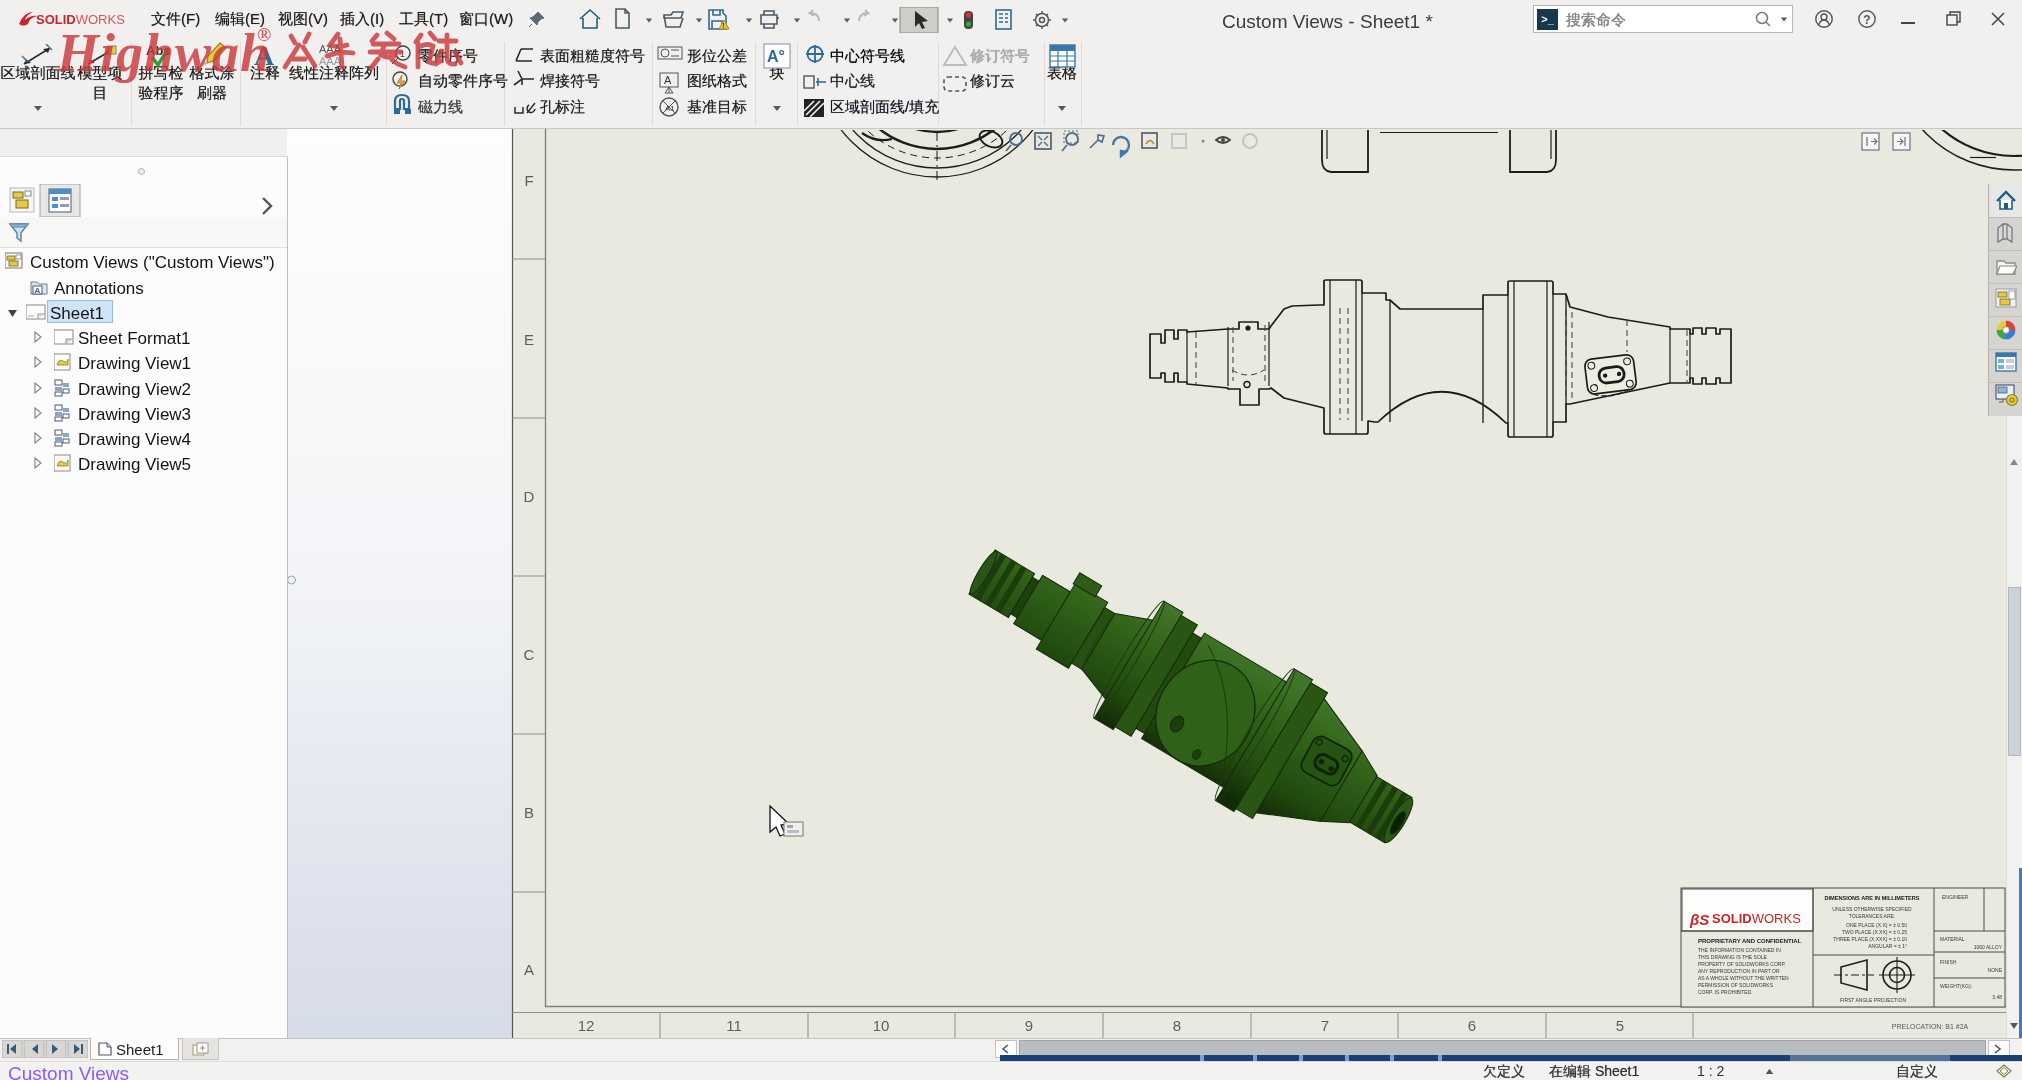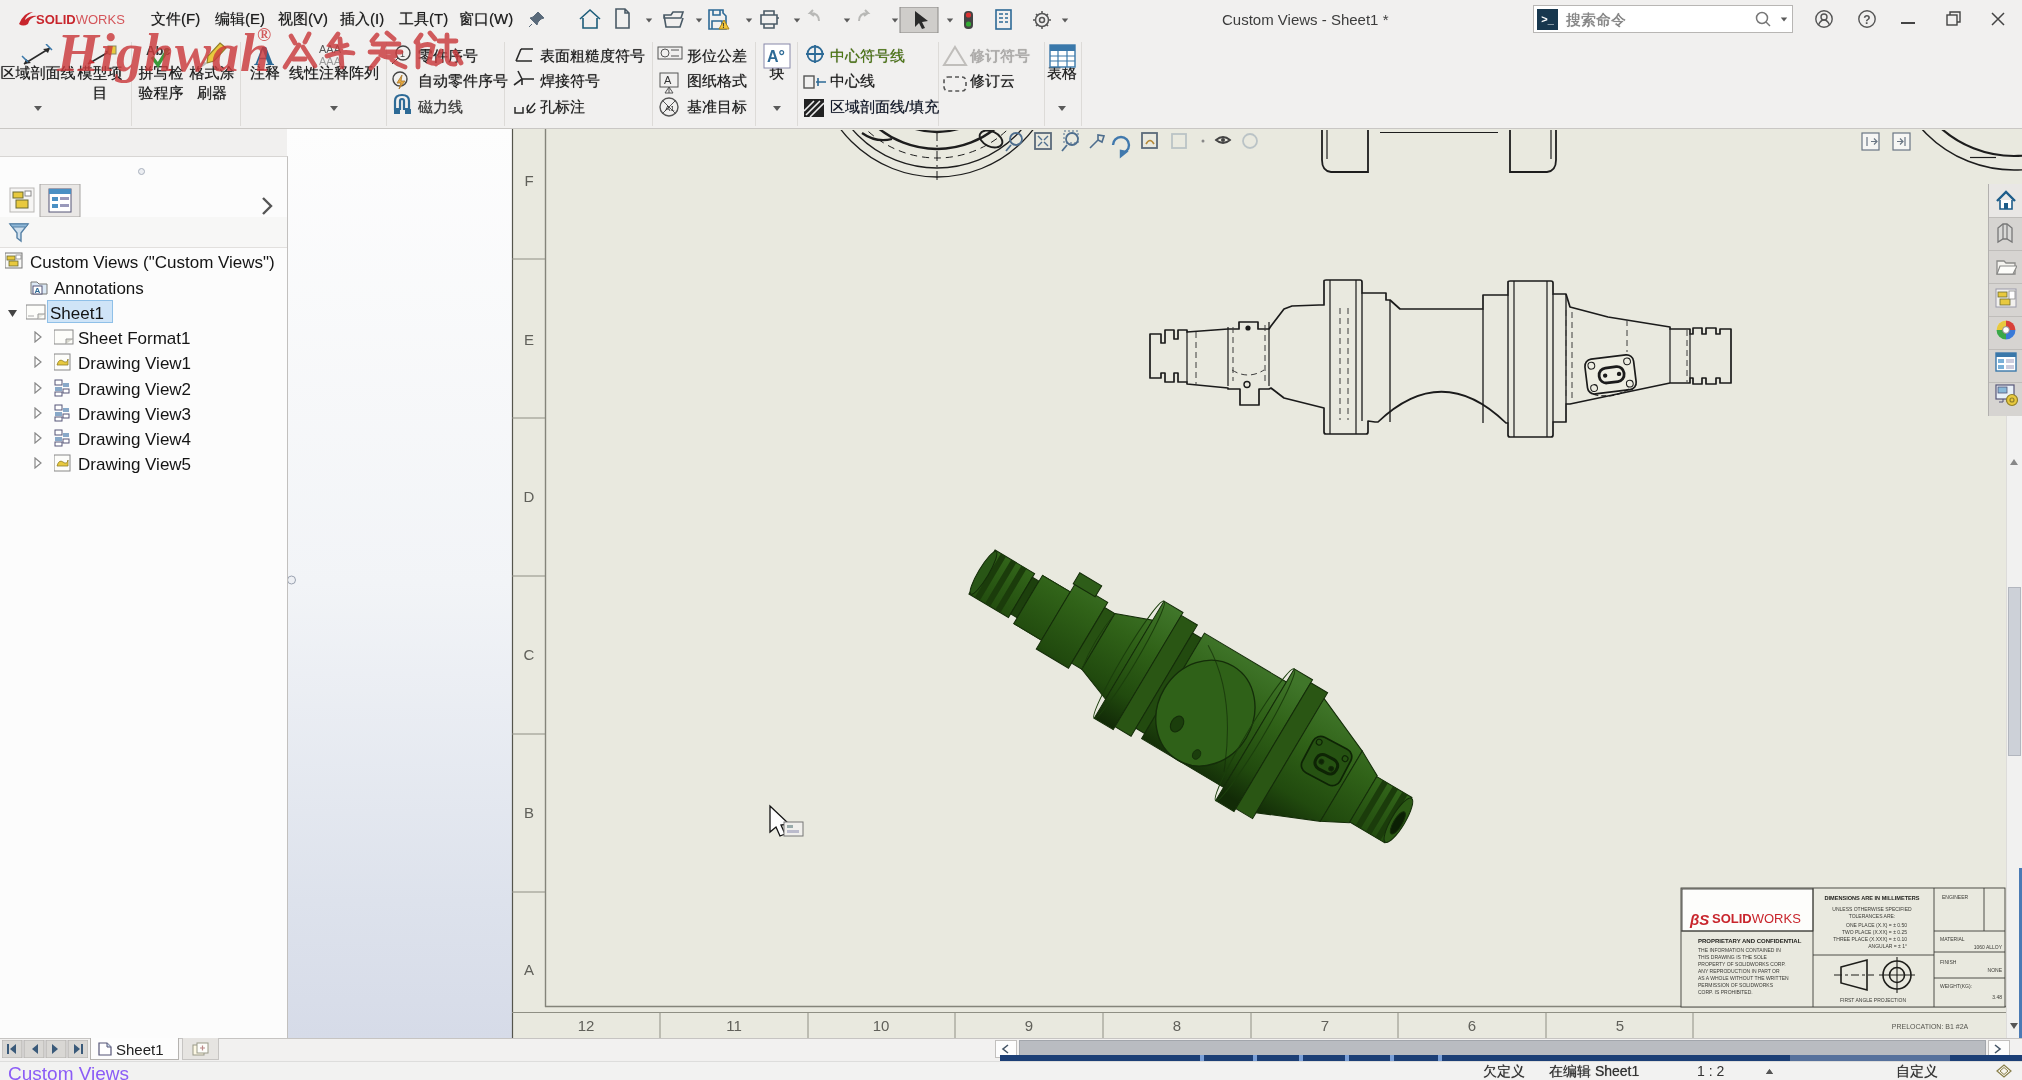--- a/index.html
+++ b/index.html
@@ -324,21 +324,21 @@
       </g>
 </svg>
 <div class="abs tri" style="left:645px;top:18px;transform:scale(.8)"></div>
 <div class="abs tri" style="left:695px;top:18px;transform:scale(.8)"></div>
 <div class="abs tri" style="left:745px;top:18px;transform:scale(.8)"></div>
 <div class="abs tri" style="left:793px;top:18px;transform:scale(.8)"></div>
 <div class="abs tri" style="left:843px;top:18px;transform:scale(.8)"></div>
 <div class="abs tri" style="left:891px;top:18px;transform:scale(.8)"></div>
 <div class="abs tri" style="left:946px;top:18px;transform:scale(.8)"></div>
 <div class="abs tri" style="left:1061px;top:18px;transform:scale(.8)"></div>
-<span class="abs" style="left:1222px;top:11px;font-size:15px;color:#3c3c3c">Custom Views - Sheet1 *</span>
+<span class="abs" style="left:1222px;top:11px;font-size:19px;color:#3c3c3c">Custom Views - Sheet1 *</span>
 <div class="abs" style="left:1533px;top:5px;width:260px;height:28px;background:#fff;border:1px solid #b8b6b4"></div>
 <div class="abs" style="left:1537px;top:9px;width:21px;height:21px;background:#17374e;color:#fff;font-size:11px;font-weight:bold;text-align:center;line-height:20px">&gt;_</div>
 <span class="abs cjk" style="left:1566px;top:11px;font-size:15px;color:#8a8a8a">搜索命令</span>
 <svg class="abs" style="left:1754px;top:10px" width="18" height="18" viewBox="0 0 18 18">
       <circle cx="8" cy="8" r="5.5" fill="none" stroke="#777" stroke-width="1.5"></circle>
       <line x1="12" y1="12" x2="16" y2="16" stroke="#777" stroke-width="1.5"></line>
     </svg>
 <div class="abs tri" style="left:1780px;top:17px;transform:scale(.8)"></div>
 <svg class="abs" style="left:1814px;top:9px" width="20" height="20" viewBox="0 0 20 20">
       <circle cx="10" cy="10" r="8.2" fill="none" stroke="#555" stroke-width="1.4"></circle>
@@ -387,21 +387,21 @@
       <div class="abs tri" style="left:1058px;top:68px"></div>
       <div class="abs lbl cjk" style="left:418px;top:9px;color:#1f1f1f">零件序号</div>
       <div class="abs lbl cjk" style="left:418px;top:34px;color:#1f1f1f">自动零件序号</div>
       <div class="abs lbl cjk" style="left:418px;top:60px;color:#404040">磁力线</div>
       <div class="abs lbl cjk" style="left:540px;top:9px;color:#1f1f1f">表面粗糙度符号</div>
       <div class="abs lbl cjk" style="left:540px;top:34px;color:#1f1f1f">焊接符号</div>
       <div class="abs lbl cjk" style="left:540px;top:60px;color:#1f1f1f">孔标注</div>
       <div class="abs lbl cjk" style="left:687px;top:9px;color:#1f1f1f">形位公差</div>
       <div class="abs lbl cjk" style="left:687px;top:34px;color:#1f1f1f">图纸格式</div>
       <div class="abs lbl cjk" style="left:687px;top:60px;color:#1f1f1f">基准目标</div>
-      <div class="abs lbl cjk" style="left:830px;top:9px;color:#4d7c0f">中心符号线</div>
+      <div class="abs lbl cjk" style="left:830px;top:9px;color:#000000">中心符号线</div>
       <div class="abs lbl cjk" style="left:830px;top:34px;color:#1f1f1f">中心线</div>
       <div class="abs lbl cjk" style="left:830px;top:60px;color:#0f172a">区域剖面线/填充</div>
       <div class="abs lbl cjk" style="left:970px;top:9px;color:#b8b6b4">修订符号</div>
       <div class="abs lbl cjk" style="left:970px;top:34px;color:#1f1f1f">修订云</div>
 <svg class="abs" style="left:20px;top:6px" width="36" height="24" viewBox="0 0 36 24">
         <path d="M4,20 L30,4" stroke="#2a2a2a" stroke-width="1.6"></path>
         <path d="M4,20 l7,-1 -5,-4 z M30,4 l-7,1 5,4 z" fill="#2a2a2a"></path>
         <path d="M2,12 l6,6 M26,0 l6,6" stroke="#3a78aa" stroke-width="1.5"></path>
       </svg>
 <svg class="abs" style="left:84px;top:6px" width="34" height="24" viewBox="0 0 34 24">

